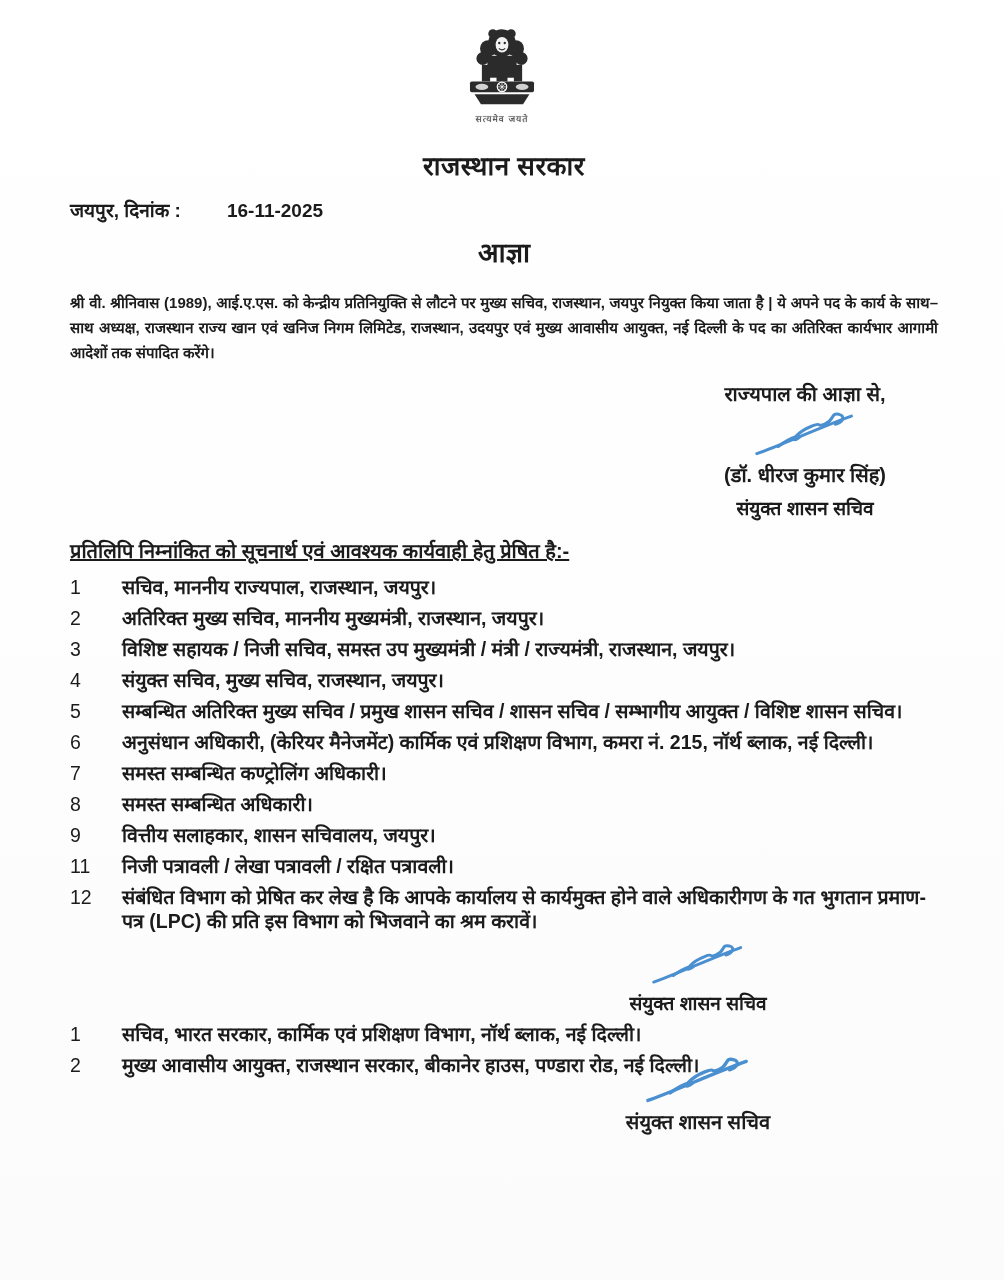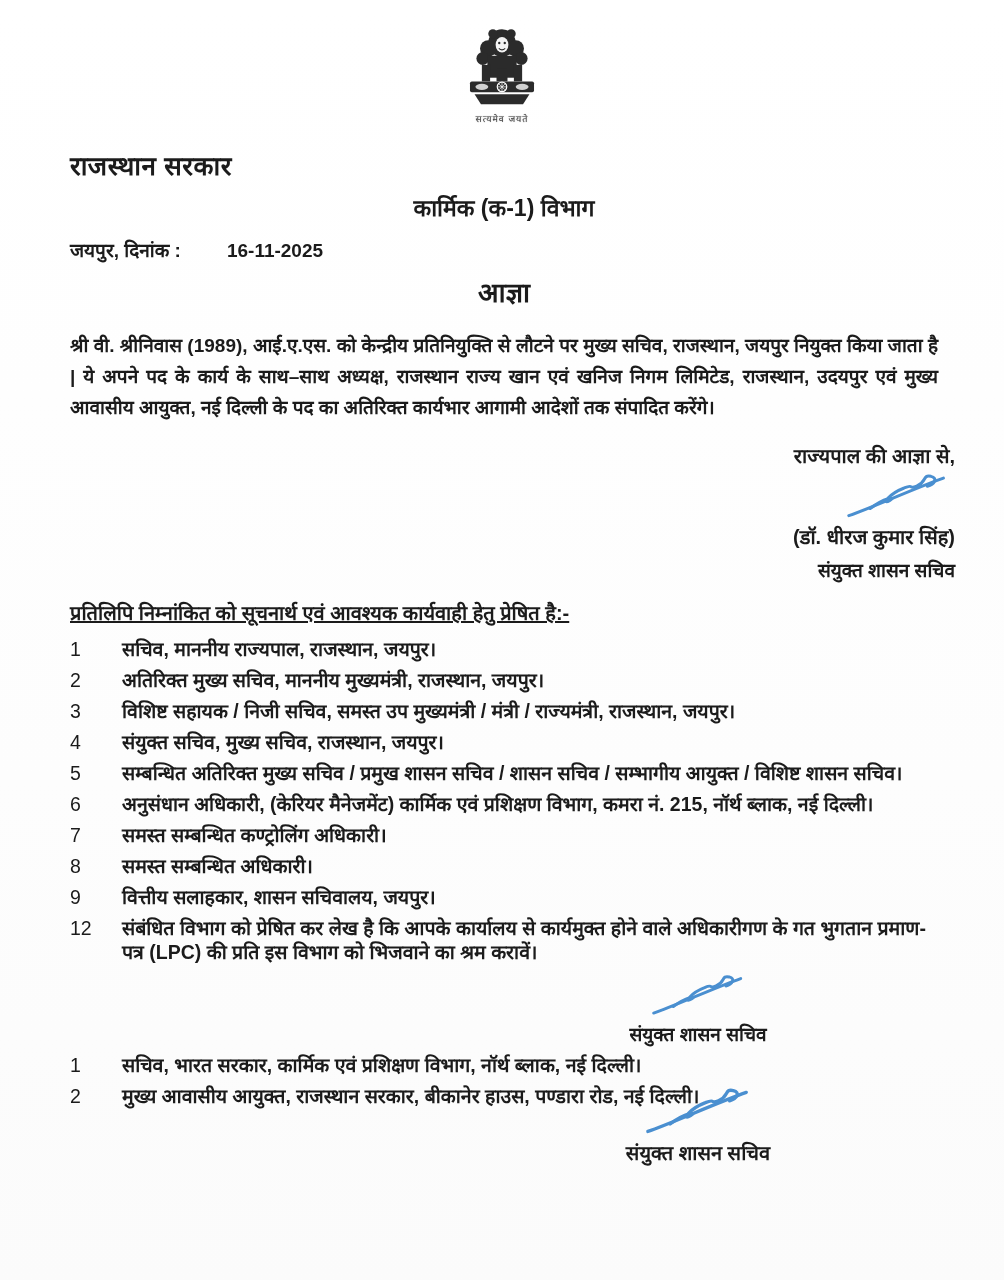--- a/index.html
+++ b/index.html
@@ -21,21 +21,21 @@
   .emblem-wrap svg { display: inline-block; }
   .emblem-caption {
     font-size: 9px;
     color: #4a4a4a;
     letter-spacing: 1px;
     margin-top: 1px;
     text-shadow: 0 0 1px rgba(80,80,80,.6);
   }
 
   .gov-title {
-    text-align: left;
+    text-align: center;
     font-size: 26px;
     font-weight: 700;
     margin-top: 22px;
     letter-spacing: .5px;
   }
   .dept-title {
     text-align: center;
     font-size: 23px;
     font-weight: 700;
     margin-top: 8px;
@@ -55,38 +55,37 @@
 
   .order-title {
     text-align: center;
     font-size: 27px;
     font-weight: 700;
     margin-top: 10px;
   }
 
   .body-par {
     margin-top: 20px;
-    font-size: 19px;
-    font-weight: 700;
-    line-height: 31px;
+    font-size: 15px;
+    font-weight: 700;
+    line-height: 25px;
     text-align: justify;
   }
 
   .sig-block {
     display: flex;
     flex-direction: column;
     align-items: center;
     font-weight: 700;
   }
   .sig1 {
     width: 300px;
     margin-left: 585px;
     margin-top: 14px;
     font-size: 20px;
-    align-items: flex-end;
   }
   .sig1 .by-order { margin-bottom: 2px; }
   .sig1 .sig-name { margin-top: 2px; }
   .sig1 .sig-title { margin-top: 7px; font-size: 19px; }
 
   .cc-heading {
     margin-top: 16px;
     font-size: 20px;
     font-weight: 700;
     text-decoration: underline;
@@ -152,21 +151,20 @@
       <ellipse cx="28" cy="72" rx="7" ry="3.4" fill="#efefef" opacity="0.85"></ellipse>
       <ellipse cx="72" cy="72" rx="7" ry="3.4" fill="#efefef" opacity="0.85"></ellipse>
       <path d="M20 80 h60 l-7 11 h-46 z" fill="#2b2b2b"></path>
     </svg>
     <div class="emblem-caption">सत्यमेव जयते</div>
   </div>
 
   <div class="content">
 
     <div class="gov-title">राजस्थान सरकार</div>
-    <div class="dept-title">कार्मिक (क-1) विभाग</div>
 
     <div class="ref-row">
       <div class="ref-right">
         <span>जयपुर, दिनांक :</span><span class="date-value">16-11-2025</span>
       </div>
     </div>
 
     <div class="order-title">आज्ञा</div>
 
     <p class="body-par">श्री वी. श्रीनिवास (1989), आई.ए.एस. को केन्द्रीय प्रतिनियुक्ति से लौटने पर मुख्य सचिव, राजस्थान, जयपुर नियुक्त किया जाता है | ये अपने पद के कार्य के साथ–साथ अध्यक्ष, राजस्थान राज्य खान एवं खनिज निगम लिमिटेड, राजस्थान, उदयपुर एवं मुख्य आवासीय आयुक्त, नई दिल्ली के पद का अतिरिक्त कार्यभार आगामी आदेशों तक संपादित करेंगे।</p>
@@ -213,20 +211,24 @@
         </div>
       <div class="cc-item">
           <span class="cc-no">8</span>
           <span class="cc-text">समस्त सम्बन्धित अधिकारी।</span>
         </div>
       <div class="cc-item">
           <span class="cc-no">9</span>
           <span class="cc-text">वित्तीय सलाहकार, शासन सचिवालय, जयपुर।</span>
         </div>
       <div class="cc-item">
+          <span class="cc-no">11</span>
+          <span class="cc-text">निजी पत्रावली / लेखा पत्रावली / रक्षित पत्रावली।</span>
+        </div>
+      <div class="cc-item">
           <span class="cc-no">12</span>
           <span class="cc-text">संबंधित विभाग को प्रेषित कर लेख है कि आपके कार्यालय से कार्यमुक्त होने वाले अधिकारीगण के गत भुगतान प्रमाण-पत्र (LPC) की प्रति इस विभाग को भिजवाने का श्रम करावें।</span>
         </div>
     </div>
 
     <div class="sig-block sig2">
       <svg class="signature-svg" width="104" height="46" viewBox="0 0 120 56" aria-hidden="true">
         <path d="M6 50 C 30 42, 78 20, 112 8" stroke-width="3.6"></path>
         <path d="M30 42 C 46 30, 60 28, 52 33 C 42 39, 50 26, 68 19 C 80 14, 72 21, 82 17 C 94 12, 88 4, 98 6 C 106 8, 102 15, 94 17" stroke-width="3.6"></path>
       </svg>

